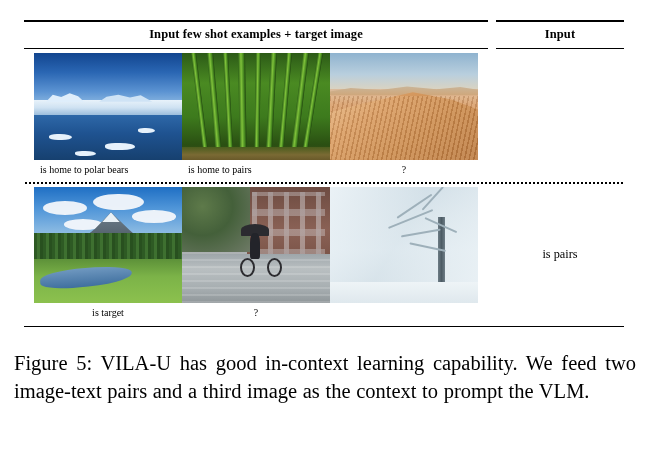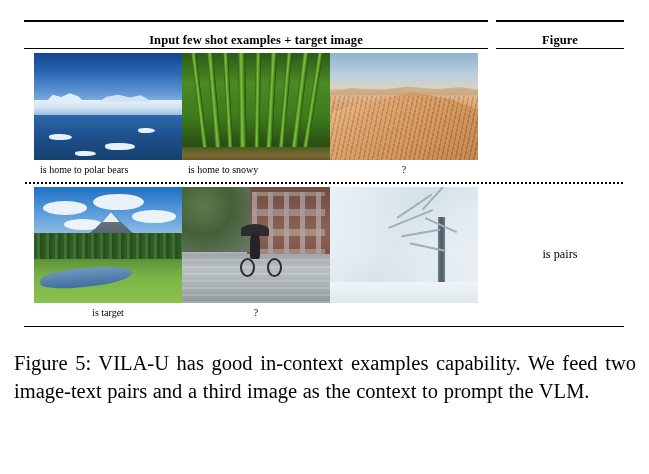--- a/index.html
+++ b/index.html
@@ -19,21 +19,21 @@
   .rule { background: #000; height: 1.6px; }
   .rule-thin { background:#000; height: 1.1px; }
 
   .header-rules { display: flex; width: 600px; }
   .hr-left  { width: 464px; }
   .hr-gap   { width: 8px; background: transparent !important; }
   .hr-right { width: 128px; }
 
   .header-row {
     display: flex; width: 600px;
-    height: 26px; align-items: flex-end;
+    height: 26px; align-items: center;
   }
   .th {
     font-weight: bold; font-size: 12.5px;
     text-align: center; letter-spacing: 0.1px;
   }
   .th-left  { width: 464px; }
   .th-gap   { width: 8px; }
   .th-right { width: 128px; }
 
   
@@ -166,21 +166,21 @@
 
     <div class="header-rules">
       <div class="rule hr-left"></div>
       <div class="hr-gap"></div>
       <div class="rule hr-right"></div>
     </div>
 
     <div class="header-row">
       <div class="th th-left">Input few shot examples + target image</div>
       <div class="th-gap"></div>
-      <div class="th th-right">Figure</div>
+      <div class="th th-right">Input</div>
     </div>
 
     <div class="header-rules">
       <div class="rule-thin hr-left"></div>
       <div class="hr-gap"></div>
       <div class="rule-thin hr-right"></div>
     </div>
 
     <div class="body-row" style="margin-top:4px;">
       <div class="cell-left">
@@ -215,21 +215,21 @@
             <div class="des-sky"></div>
             <div class="des-far"></div>
             <div class="des-dune"></div>
             <div class="ripples"></div>
           </div>
 
         </div>
 
         <div class="cap-strip">
           <div class="cap leftish">is home to polar bears</div>
-          <div class="cap leftish">is home to snowy</div>
+          <div class="cap leftish">is home to pairs</div>
           <div class="cap">?</div>
         </div>
 
       </div>
       <div class="cell-gap"></div>
     </div>
 
     <div class="dotted"></div>
 
     <div class="body-row">
@@ -287,16 +287,16 @@
       <div class="cell-right">
         <div class="out-text">is pairs</div>
       </div>
     </div>
 
     <div class="rule" style="width:600px;margin-top:3px;"></div>
 
   </div>
 
   <div class="figcap">
-    <span class="lead">Figure 5:  VILA-U has good in-context examples capability. We feed two image-text pairs and a third image as the context to prompt the VLM.</span>
+    <span class="lead">Figure 5:  VILA-U has good in-context learning capability. We feed two image-text pairs and a third image as the context to prompt the VLM.</span>
   </div>
 
 </div>
 
 </body></html>

